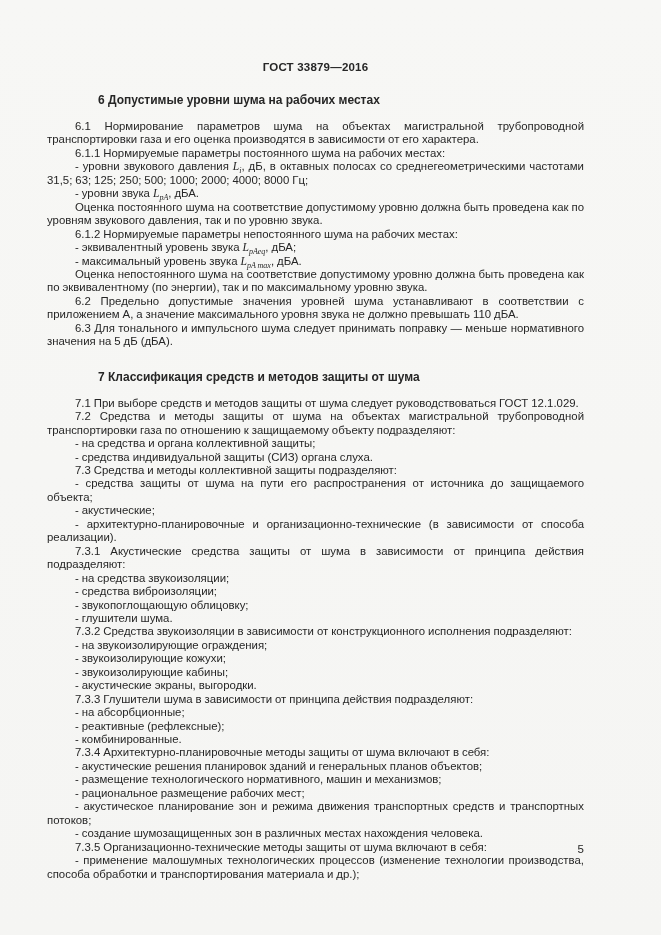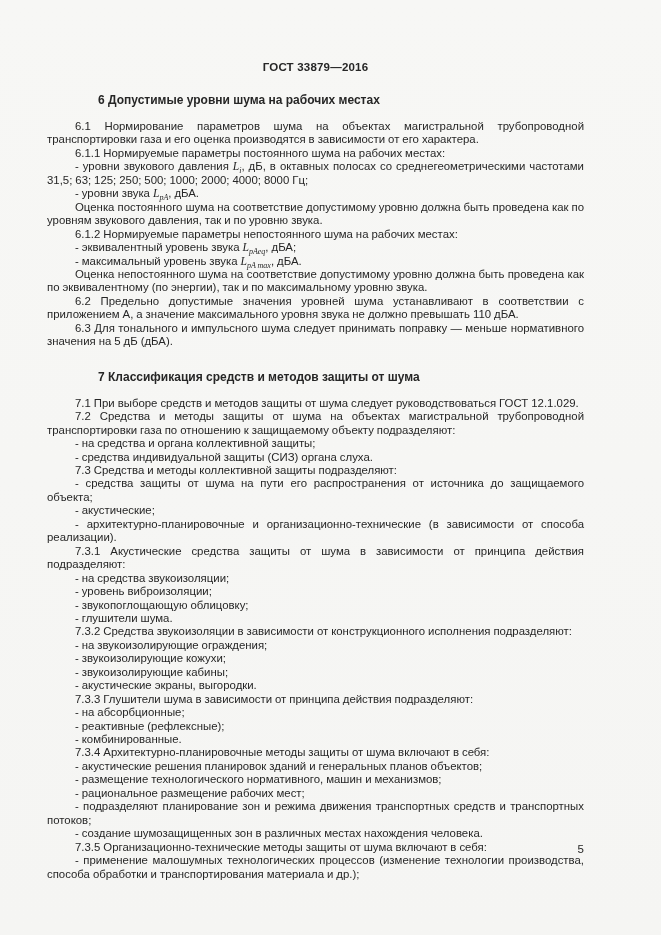--- a/index.html
+++ b/index.html
@@ -84,37 +84,37 @@
       <p class="para">7.1 При выборе средств и методов защиты от шума следует руководствоваться ГОСТ 12.1.029.</p>
       <p class="para">7.2 Средства и методы защиты от шума на объектах магистральной трубопроводной транспортировки газа по отношению к защищаемому объекту подразделяют:</p>
       <p class="item">- на средства и органа коллективной защиты;</p>
       <p class="item">- средства индивидуальной защиты (СИЗ) органа слуха.</p>
       <p class="para">7.3 Средства и методы коллективной защиты подразделяют:</p>
       <p class="item">- средства защиты от шума на пути его распространения от источника до защищаемого объекта;</p>
       <p class="item">- акустические;</p>
       <p class="item">- архитектурно-планировочные и организационно-технические (в зависимости от способа реализации).</p>
       <p class="para">7.3.1 Акустические средства защиты от шума в зависимости от принципа действия подразделяют:</p>
       <p class="item">- на средства звукоизоляции;</p>
-      <p class="item">- уровень виброизоляции;</p>
+      <p class="item">- средства виброизоляции;</p>
       <p class="item">- звукопоглощающую облицовку;</p>
       <p class="item">- глушители шума.</p>
       <p class="para">7.3.2 Средства звукоизоляции в зависимости от конструкционного исполнения подразделяют:</p>
       <p class="item">- на звукоизолирующие ограждения;</p>
       <p class="item">- звукоизолирующие кожухи;</p>
       <p class="item">- звукоизолирующие кабины;</p>
       <p class="item">- акустические экраны, выгородки.</p>
       <p class="para">7.3.3 Глушители шума в зависимости от принципа действия подразделяют:</p>
       <p class="item">- на абсорбционные;</p>
       <p class="item">- реактивные (рефлексные);</p>
       <p class="item">- комбинированные.</p>
       <p class="para">7.3.4 Архитектурно-планировочные методы защиты от шума включают в себя:</p>
       <p class="item">- акустические решения планировок зданий и генеральных планов объектов;</p>
       <p class="item">- размещение технологического нормативного, машин и механизмов;</p>
       <p class="item">- рациональное размещение рабочих мест;</p>
-      <p class="item">- подразделяют планирование зон и режима движения транспортных средств и транспортных потоков;</p>
+      <p class="item">- акустическое планирование зон и режима движения транспортных средств и транспортных потоков;</p>
       <p class="item">- создание шумозащищенных зон в различных местах нахождения человека.</p>
       <p class="para">7.3.5 Организационно-технические методы защиты от шума включают в себя:</p>
       <p class="item">- применение малошумных технологических процессов (изменение технологии производства, способа обработки и транспортирования материала и др.);</p>
     </div>
 
   <div class="footer">
     <span>5</span>
   </div>
 </div>
 

